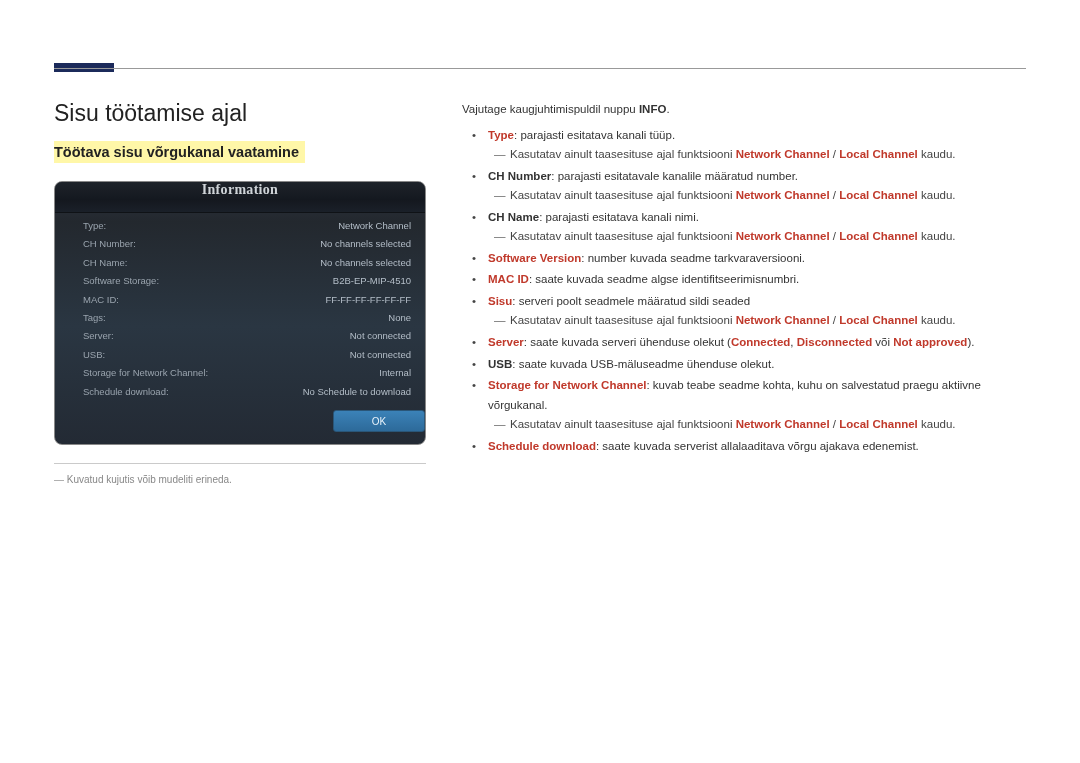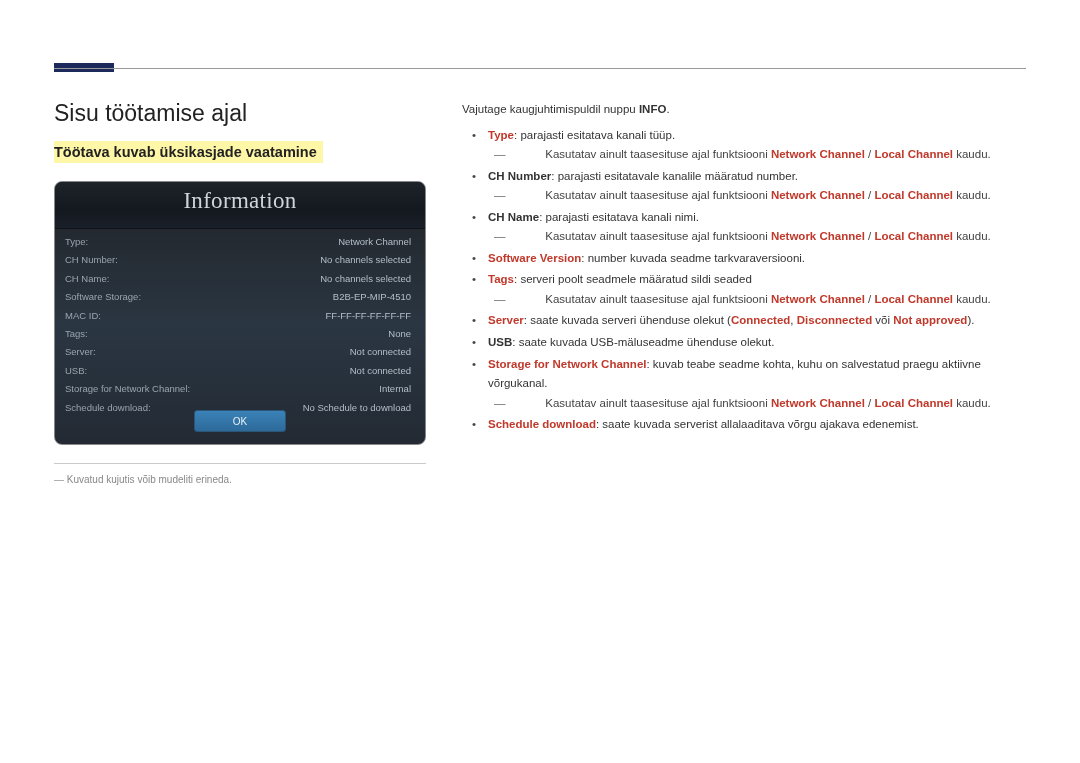--- a/index.html
+++ b/index.html
@@ -59,47 +59,47 @@
     border-radius: 8px;
     border: 1px solid #888;
     background: linear-gradient(#2e3440, #23282e 15%, #2a3642 55%, #232a34);
     overflow: hidden;
     position: relative;
     margin-bottom: 18px;
   }
   .info-header {
     text-align: center;
     color: #cfd4d8;
-    font-size: 23px;
+    font-size: 14px;
     font-family: Georgia, "Times New Roman", serif;
-    font-weight: 400;
-    padding: 6px 0 14px 0;
+    font-weight: 700;
+    padding: 0 0 14px 0;
     background: linear-gradient(#1e232a, #14181f 60%, #1a2029);
     border-bottom: 1px solid #0f1216;
     letter-spacing: 0.3px;
   }
   .info-rows {
-    padding: 4px 14px 0 10px;
+    padding: 4px 14px 0 28px;
   }
   .info-row {
     display: flex;
     justify-content: space-between;
     font-size: 9.5px;
     color: #a8b2bc;
     line-height: 18.4px;
     font-weight: 300;
   }
   .info-row .k { color: #9aa4ae; }
   .info-row .v { color: #b4bec8; }
   .ok-btn-wrap {
     position: absolute;
     bottom: 12px;
     left: 0; right: 0;
     display: flex;
-    justify-content: center;
+    justify-content: flex-end;
   }
   .ok-btn {
     width: 92px;
     height: 22px;
     border-radius: 3px;
     background: linear-gradient(#3b82b8, #2d6a9a);
     color: #e8f2fa;
     font-size: 10px;
     text-align: center;
     line-height: 22px;
@@ -124,41 +124,40 @@
     content: "•";
     position: absolute;
     left: -6px;
     color: #444;
   }
   .sub {
     margin-left: 10px;
     position: relative;
     padding-left: 12px;
     color: #444;
-    text-align: center;
   }
   .sub::before {
     content: "―";
     position: absolute;
     left: -4px;
     color: #666;
   }
   .red { color: #c0392b; font-weight: 600; }
   .bold { font-weight: 600; }
 </style>
 </head>
 <body>
 
 <div class="top-bar-accent"></div>
 <div class="page-border"></div>
 
 <div class="content">
   <div class="left-col">
     <h1>Sisu töötamise ajal</h1>
-    <div class="section-title">Töötava kuvab üksikasjade vaatamine</div>
+    <div class="section-title">Töötava sisu võrgukanal vaatamine</div>
 
     <div class="info-panel">
       <div class="info-header">Information</div>
       <div class="info-rows">
         <div class="info-row">
             <span class="k">Type:</span>
             <span class="v">Network Channel</span>
           </div>
         <div class="info-row">
             <span class="k">CH Number:</span>
@@ -221,21 +220,24 @@
         <div class="sub"><span>Kasutatav ainult taasesituse ajal funktsiooni </span><span class="red">Network Channel</span><span> / </span><span class="red">Local Channel</span><span> kaudu.</span></div>
       </li>
       <li>
         <span class="bold">CH Name</span><span>: parajasti esitatava kanali nimi.</span>
         <div class="sub"><span>Kasutatav ainult taasesituse ajal funktsiooni </span><span class="red">Network Channel</span><span> / </span><span class="red">Local Channel</span><span> kaudu.</span></div>
       </li>
       <li>
         <span class="red">Software Version</span><span>: number kuvada seadme tarkvaraversiooni.</span>
       </li>
       <li>
-        <span class="red">Tags</span><span>: serveri poolt seadmele määratud sildi seaded</span>
+        <span class="red">MAC ID</span><span>: saate kuvada seadme algse identifitseerimisnumbri.</span>
+      </li>
+      <li>
+        <span class="red">Sisu</span><span>: serveri poolt seadmele määratud sildi seaded</span>
         <div class="sub"><span>Kasutatav ainult taasesituse ajal funktsiooni </span><span class="red">Network Channel</span><span> / </span><span class="red">Local Channel</span><span> kaudu.</span></div>
       </li>
       <li>
         <span class="red">Server</span><span>: saate kuvada serveri ühenduse olekut (</span><span class="red">Connected</span><span>, </span><span class="red">Disconnected</span><span> või </span><span class="red">Not approved</span><span>).</span>
       </li>
       <li>
         <span class="bold">USB</span><span>: saate kuvada USB-mäluseadme ühenduse olekut.</span>
       </li>
       <li>
         <span class="red">Storage for Network Channel</span><span>: kuvab teabe seadme kohta, kuhu on salvestatud praegu aktiivne võrgukanal.</span>

